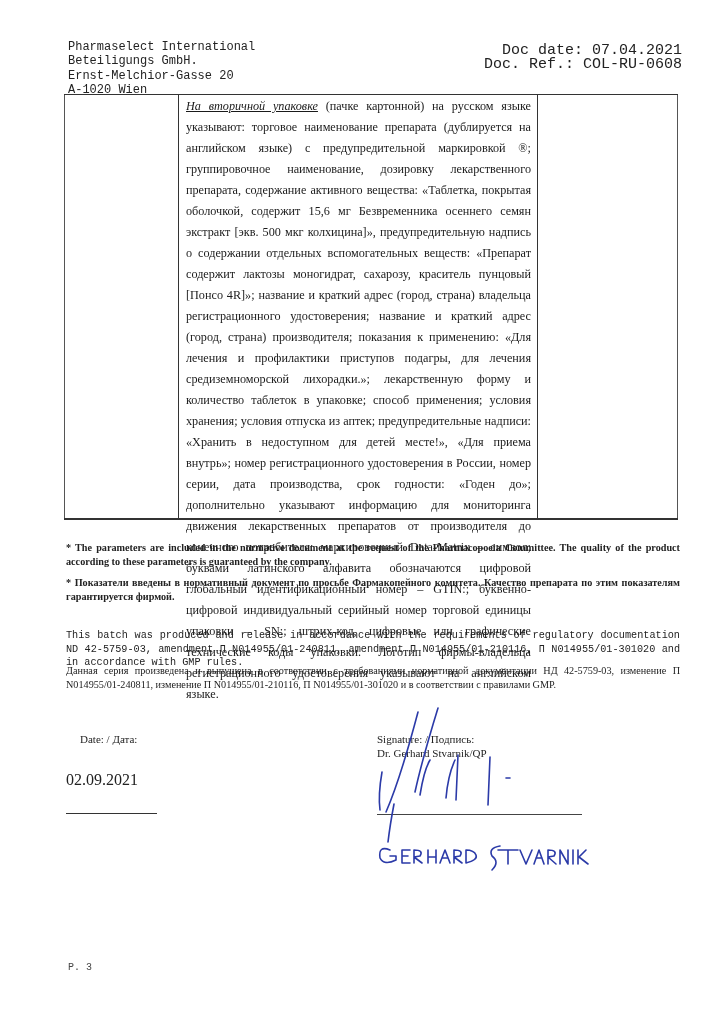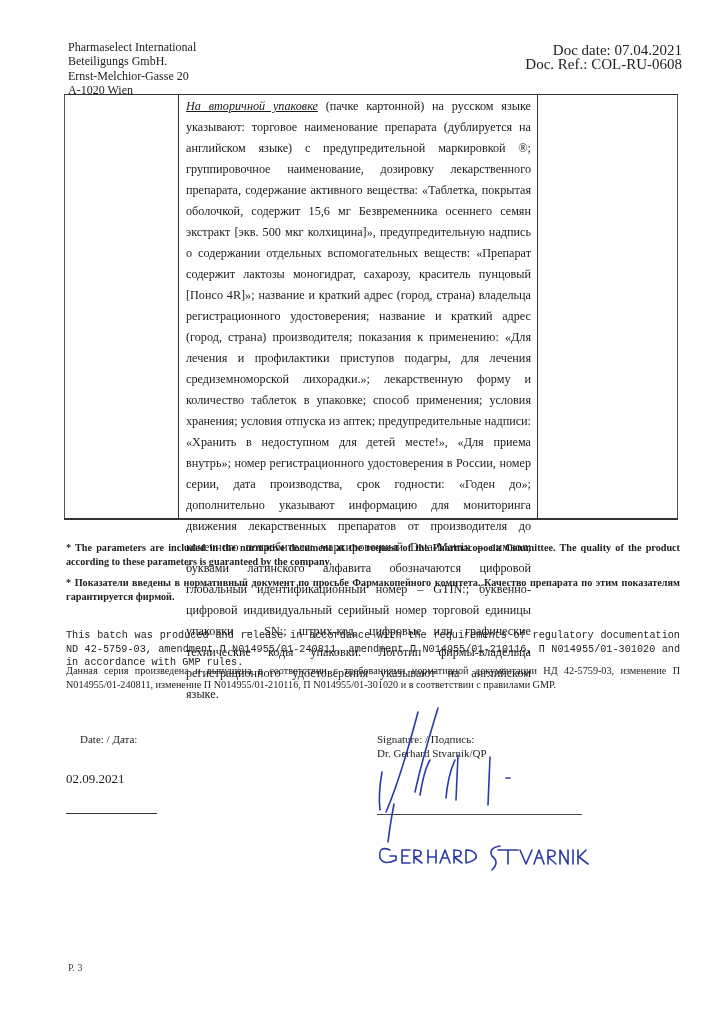--- a/index.html
+++ b/index.html
@@ -1,38 +1,38 @@
 <!DOCTYPE html>
 <html><head>
 <meta charset="utf-8">
 <style>
   html, body { margin: 0; padding: 0; background: #ffffff; }
   body { width: 724px; height: 1024px; position: relative; overflow: hidden; color: #1a1a1a; }
-  .sans { font-family: Liberation Serif, serif; }
+  .sans { font-family: Liberation Mono, monospace; }
   .serif { font-family: "Liberation Serif", "DejaVu Serif", serif; }
 
   .company { position: absolute; left: 68px; top: 40px; font-size: 12px; line-height: 14.3px; color: #222; }
   .docmeta { position: absolute; right: 42px; top: 44px; font-size: 15px; line-height: 13.5px; text-align: right; color: #222; }
 
   .table { position: absolute; left: 64px; top: 94px; width: 614px; height: 426px;
            border-top: 1.5px solid #333; border-bottom: 2px solid #333; box-sizing: border-box; }
   .col-left { position: absolute; left: 0; top: 0; width: 115px; height: 100%;
               border-left: 1px solid #555; border-right: 1.5px solid #333; box-sizing: border-box; }
   .col-mid { position: absolute; left: 116px; top: 0; width: 358px; height: 100%;
              border-right: 1.5px solid #333; box-sizing: border-box; padding: 1px 6px 0 6px; }
   .col-right { position: absolute; left: 474px; top: 0; width: 140px; height: 100%;
                border-right: 1px solid #555; box-sizing: border-box; }
   .cell-text { font-size: 12.2px; line-height: 21px; text-align: justify; color: #1a1a1a; }
   .cell-text p { margin: 0; }
   .underline-italic { font-style: italic; text-decoration: underline; }
 
   .note { position: absolute; left: 66px; width: 614px; font-size: 10.2px; line-height: 13.5px; text-align: justify; color: #222; }
 
   .date-label { position: absolute; left: 80px; top: 733px; font-size: 11px; color: #222; }
-  .date-value { position: absolute; left: 66px; top: 771px; font-size: 13px; color: #222; }
+  .date-value { position: absolute; left: 66px; top: 771px; font-size: 16px; color: #222; }
   .date-line { position: absolute; left: 66px; top: 813px; width: 91px; border-top: 1px solid #333; }
 
   .sig-label { position: absolute; left: 377px; top: 733px; font-size: 11px; line-height: 13.5px; color: #222; }
   .sig-line { position: absolute; left: 377px; top: 814px; width: 205px; border-top: 1px solid #444; }
   .sig-svg { position: absolute; left: 360px; top: 700px; width: 300px; height: 180px; }
 
   .page-num { position: absolute; left: 68px; top: 962px; font-size: 10px; color: #444; }
 </style>
 </head>
 <body>

